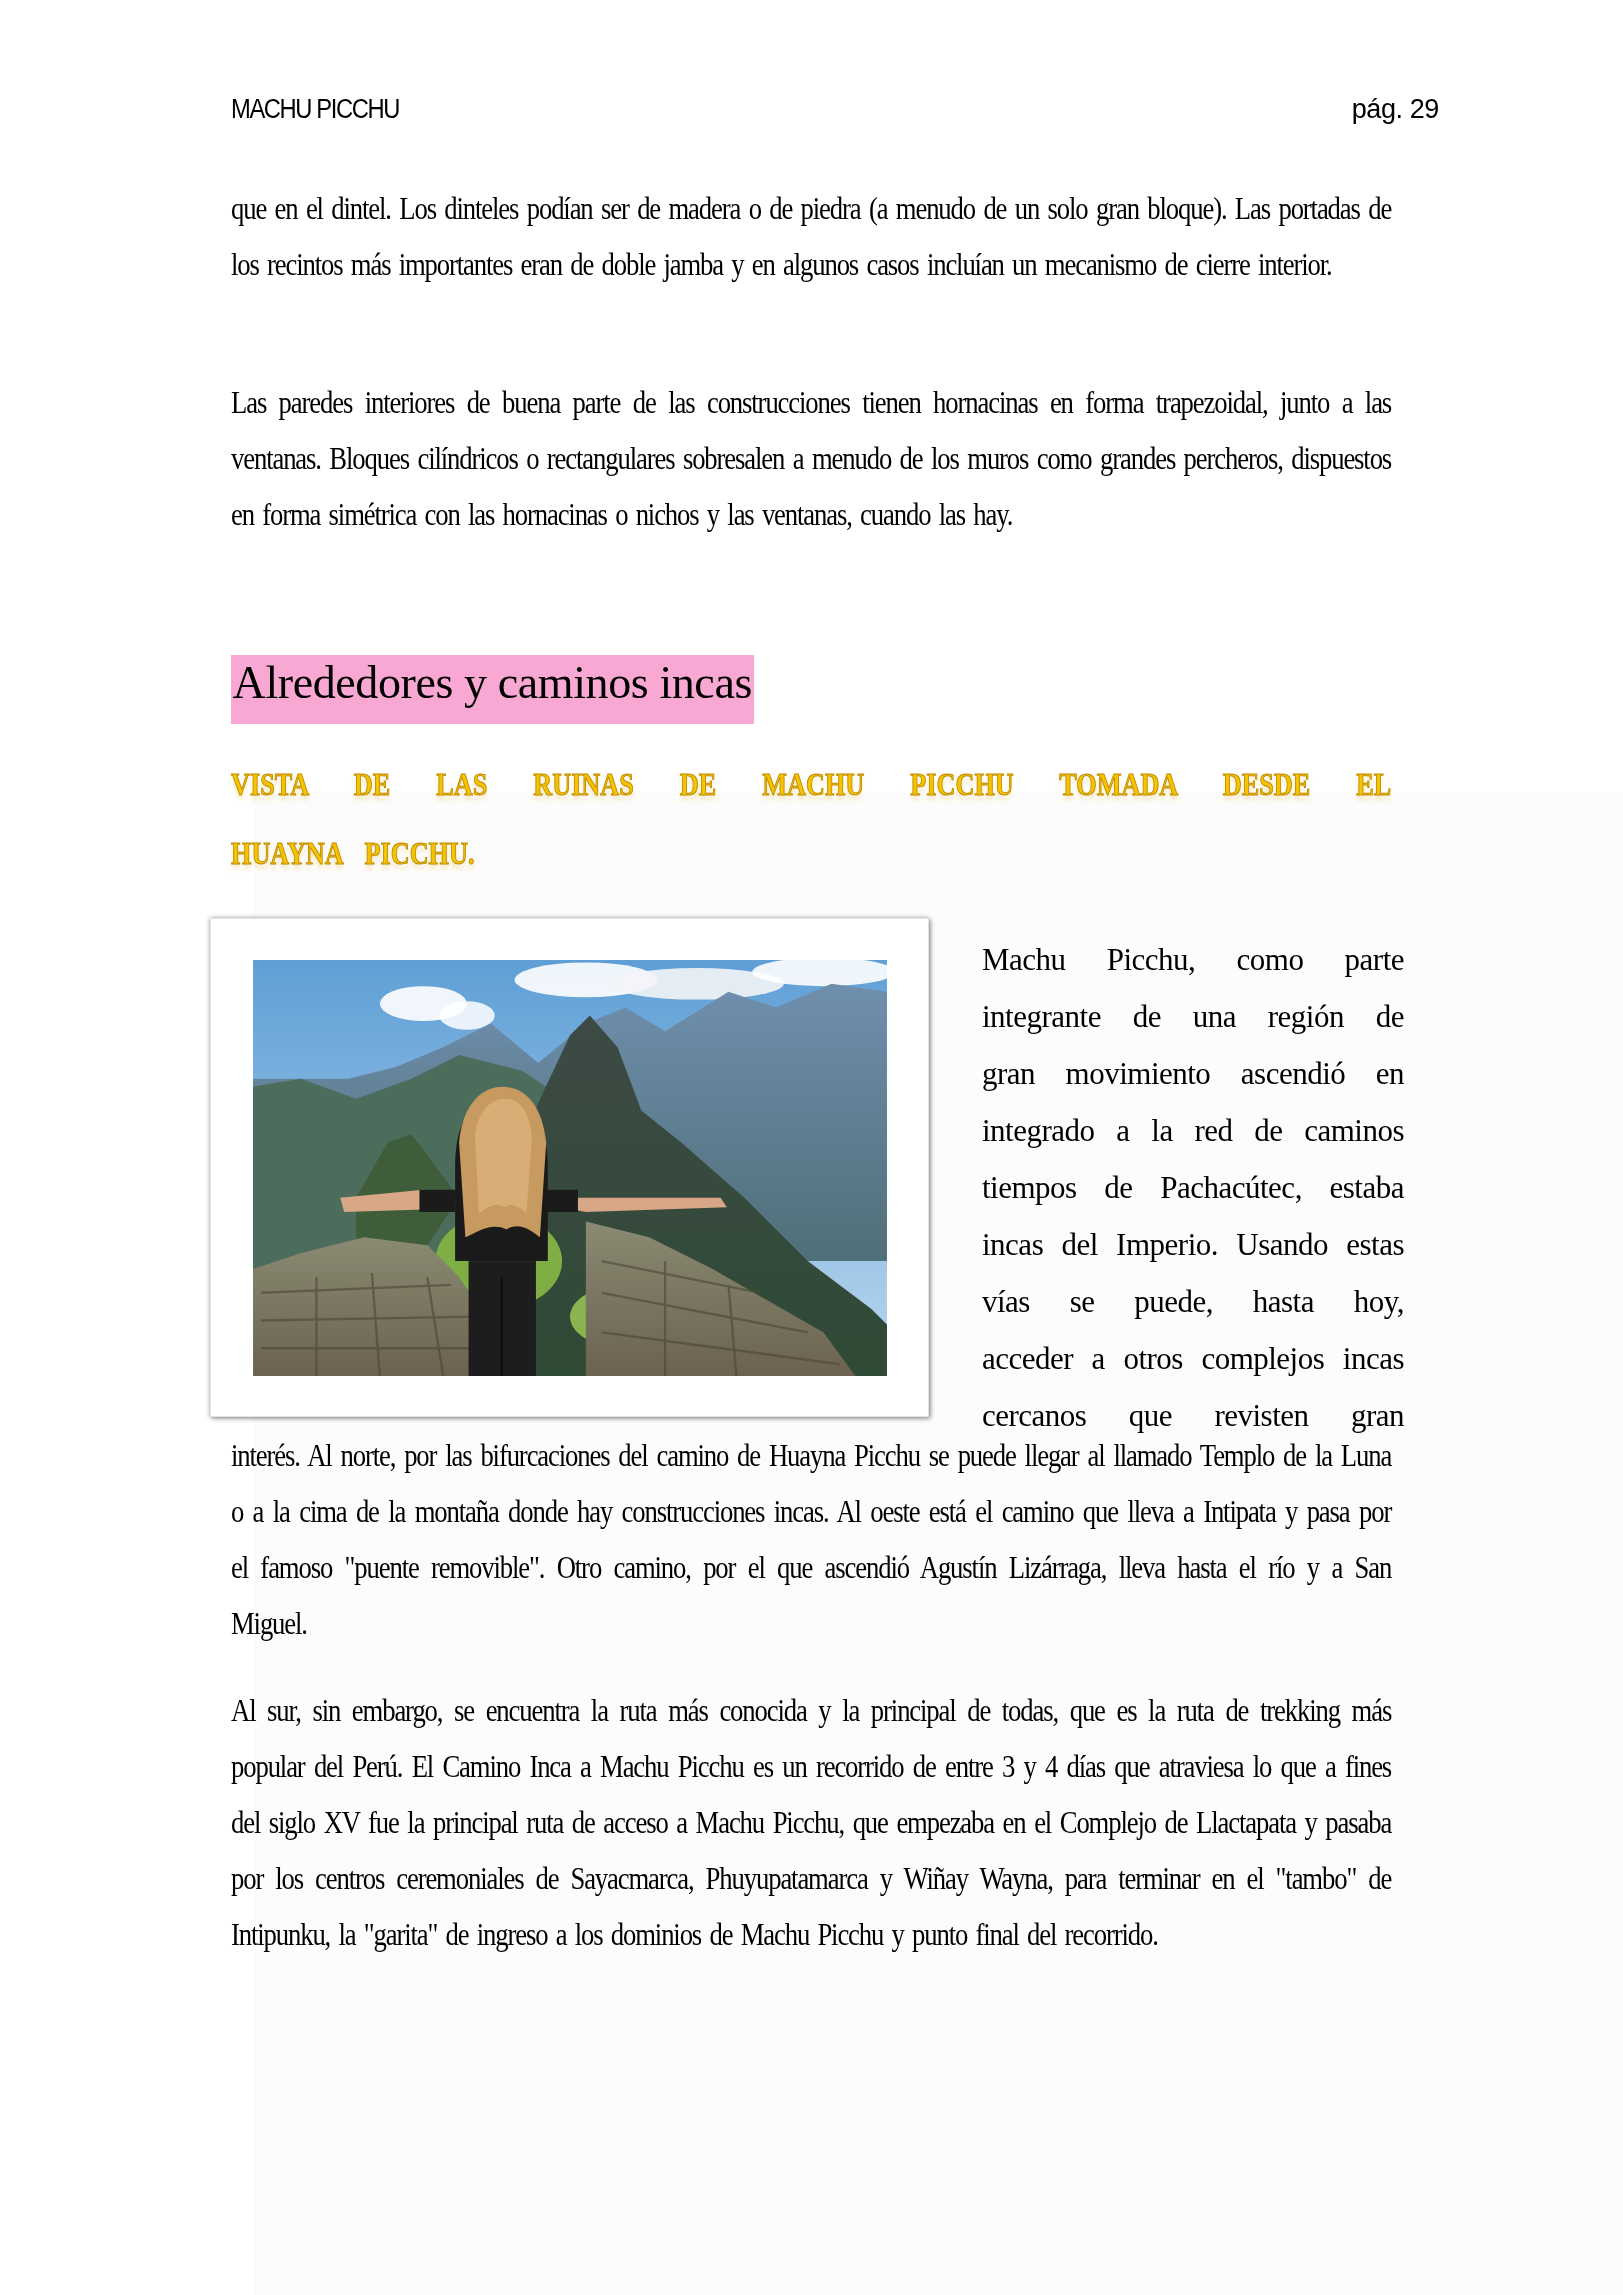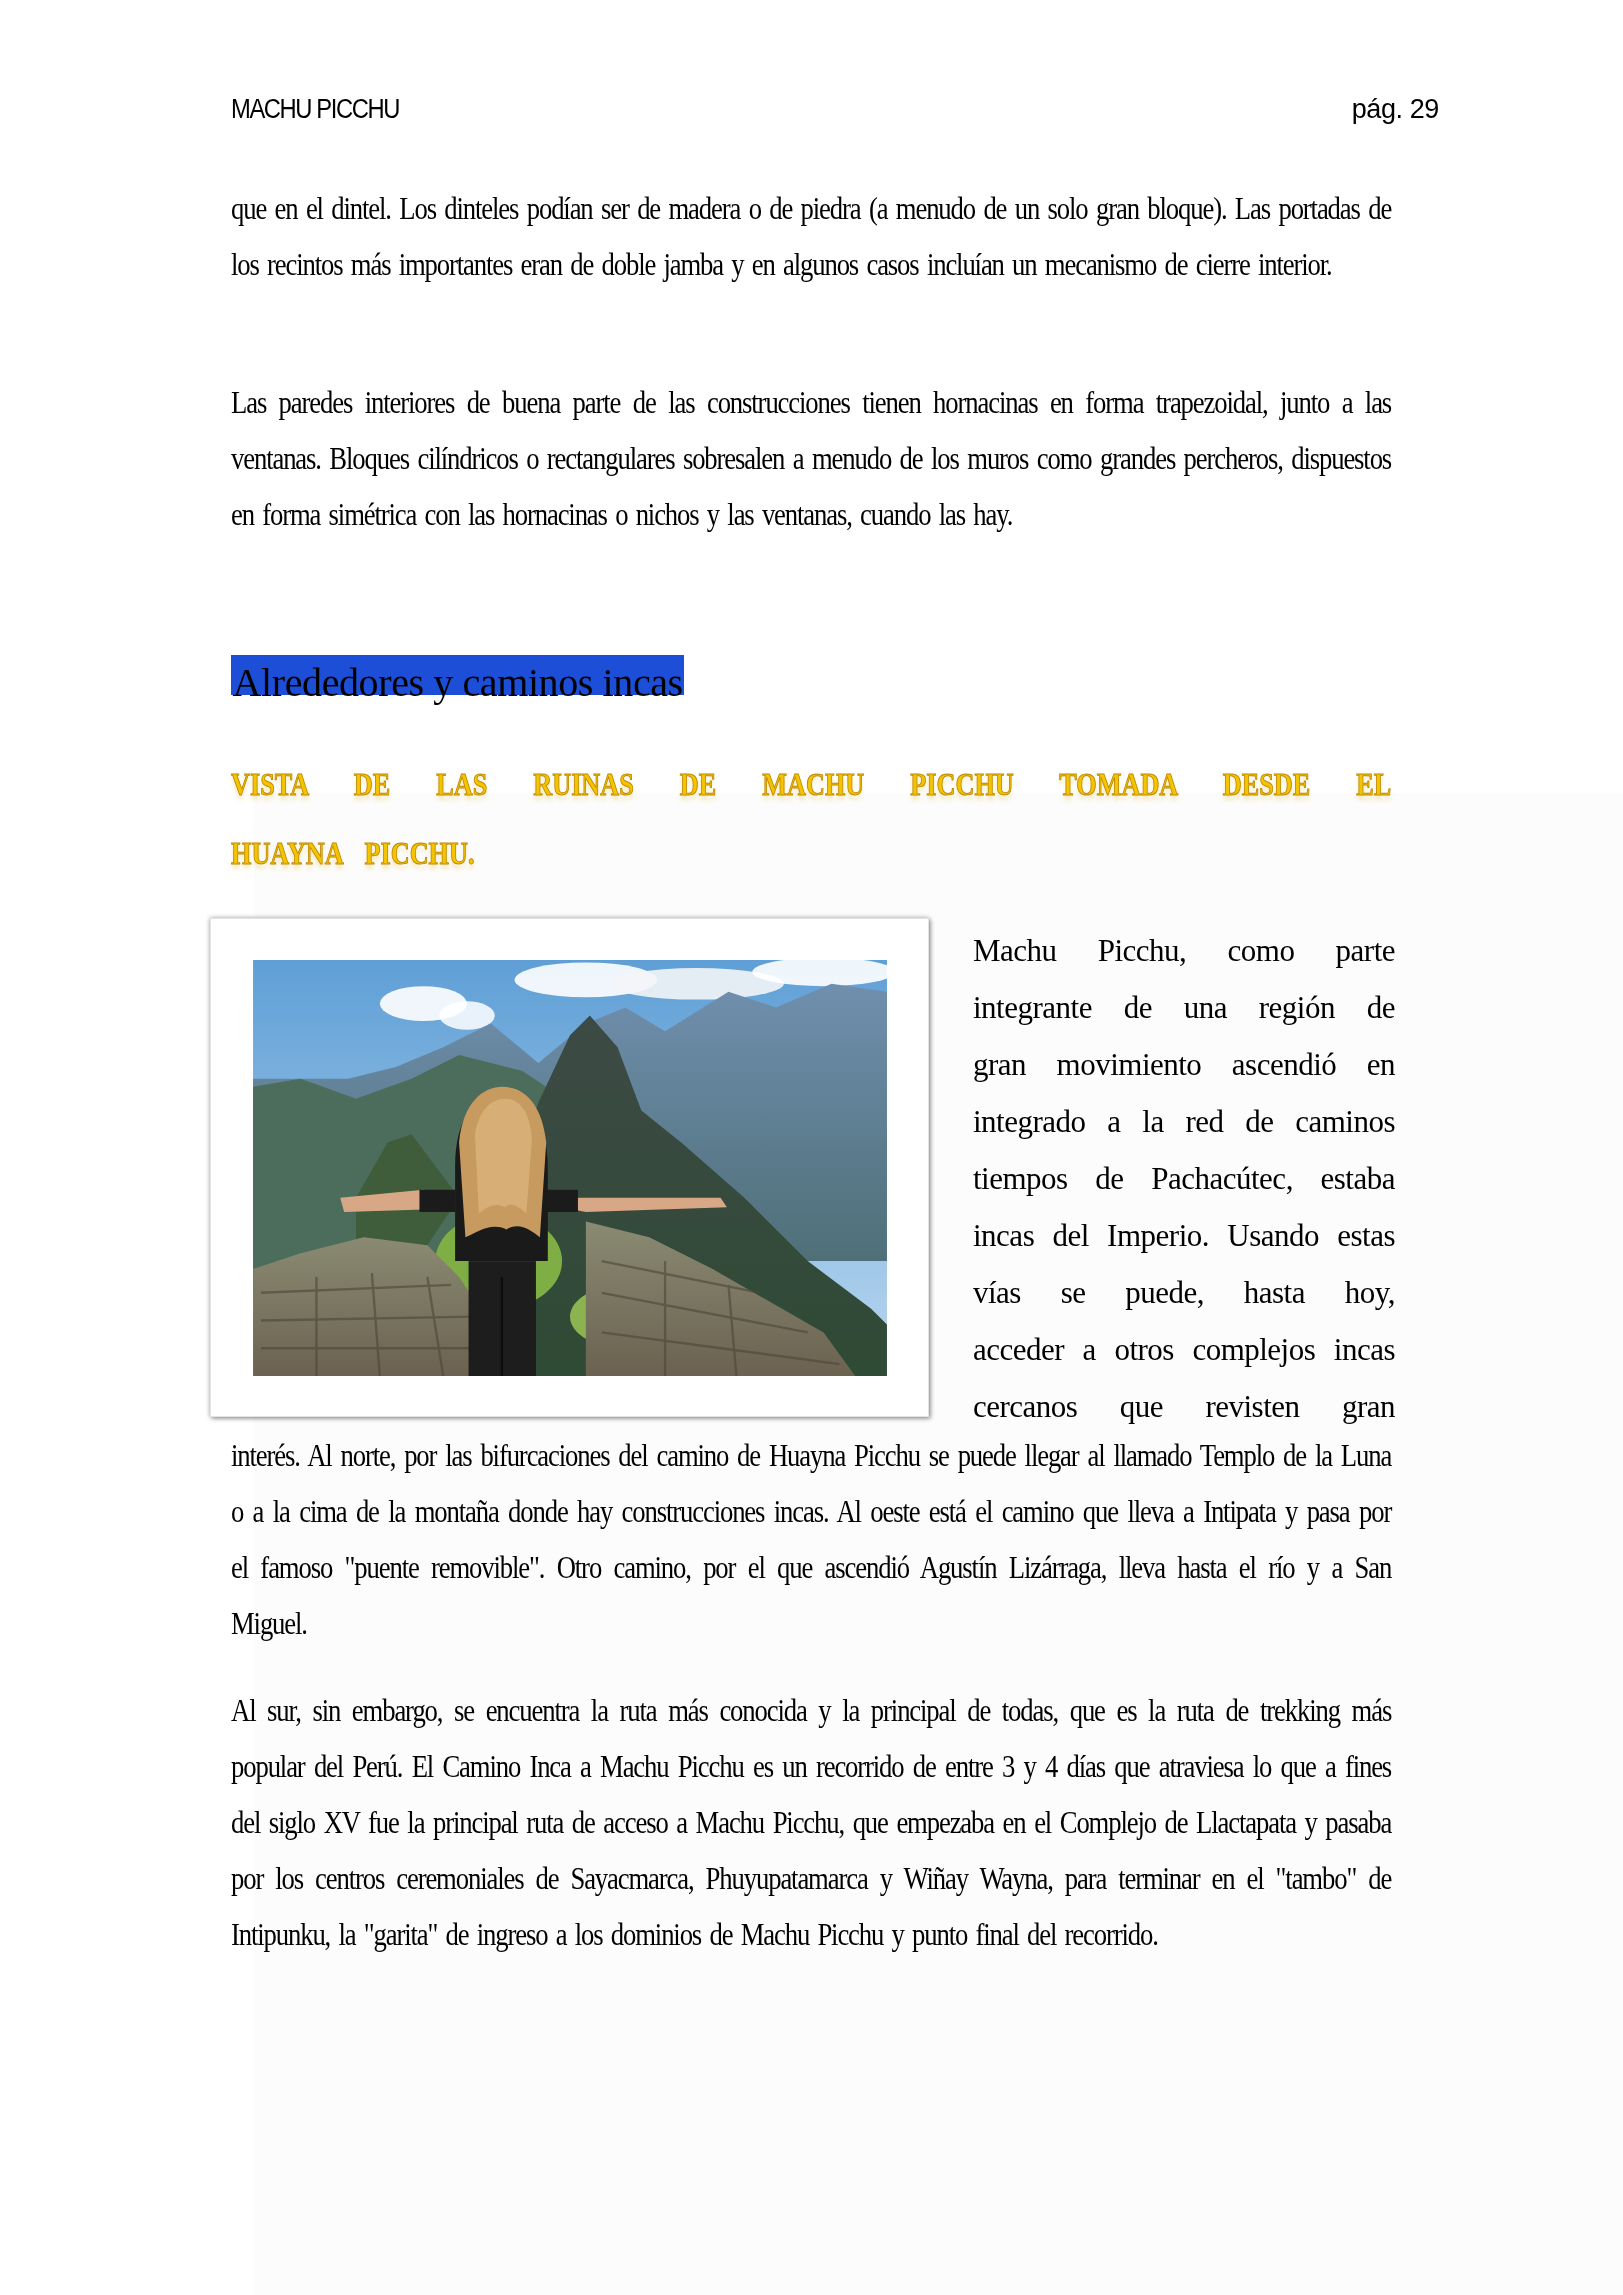--- a/index.html
+++ b/index.html
@@ -17,23 +17,23 @@
   .header-title { position: absolute; left: 231px; top: 94px; font-family: "Liberation Sans", "DejaVu Sans", sans-serif; font-size: 27px; letter-spacing: -1.6px; transform: scaleX(0.88); transform-origin: left top; }
 
   .content { position: absolute; left: 231px; width: 1160px; }
   .para {
     font-size: 31px; line-height: 56px; text-align: justify; margin: 0;
     letter-spacing: -1.3px; word-spacing: 3.2px;
   }
   .condensed { transform: scaleX(0.86); transform-origin: left top; width: 1349px; }
 
   .h-green {
-    position: absolute; left: 231px; top: 655px; height: 40px;
-    background: #1d4ed8; padding: 0 1.6px;
-    font-size: 40px; line-height: 56px; letter-spacing: -0.4px;
+    position: absolute; left: 231px; top: 655px; height: 69px;
+    background: #f9a8d4; padding: 0 1.6px;
+    font-size: 46px; line-height: 56px; letter-spacing: -0.4px;
   }
 
   .gold-heading {
     position: absolute; left: 231px; width: 1160px;
     font-family: "Liberation Serif", "DejaVu Serif", serif;
     font-weight: bold; font-size: 32px; line-height: 69px;
     text-transform: uppercase; text-align: justify; text-align-last: left;
     color: #f5c400;
     -webkit-text-stroke: 1px #c08a00;
     text-shadow: 0 4.8px 4.8px rgba(230,190,60,0.35);
@@ -46,21 +46,21 @@
     position: absolute; left: 210px; top: 918px; width: 717px; height: 497px;
     background: #fff;
     box-shadow: 0 0 4.8px rgba(0,0,0,0.35), 1.6px 2.4px 4px rgba(0,0,0,0.25);
     border: 0.8px solid #e3e3e3;
   }
   .photo { position: absolute; left: 42px; top: 41px; width: 634px; height: 416px; overflow: hidden; }
 
   .float-text {
     position: absolute; left: 969px; width: 422px; top: 918px;
     font-size: 31px; line-height: 57px; text-align: justify; text-align-last: justify;
-    letter-spacing: -0.5px; margin: 4px;
+    letter-spacing: -0.5px; margin: 13px;
   }
   .float-text span { display: block; }
 </style>
 </head>
 <body>
 
 <div class="faint-bg"></div>
 
 <div class="header-title">MACHU PICCHU</div>
 <div class="page-num-wrap">pág. 29</div>

